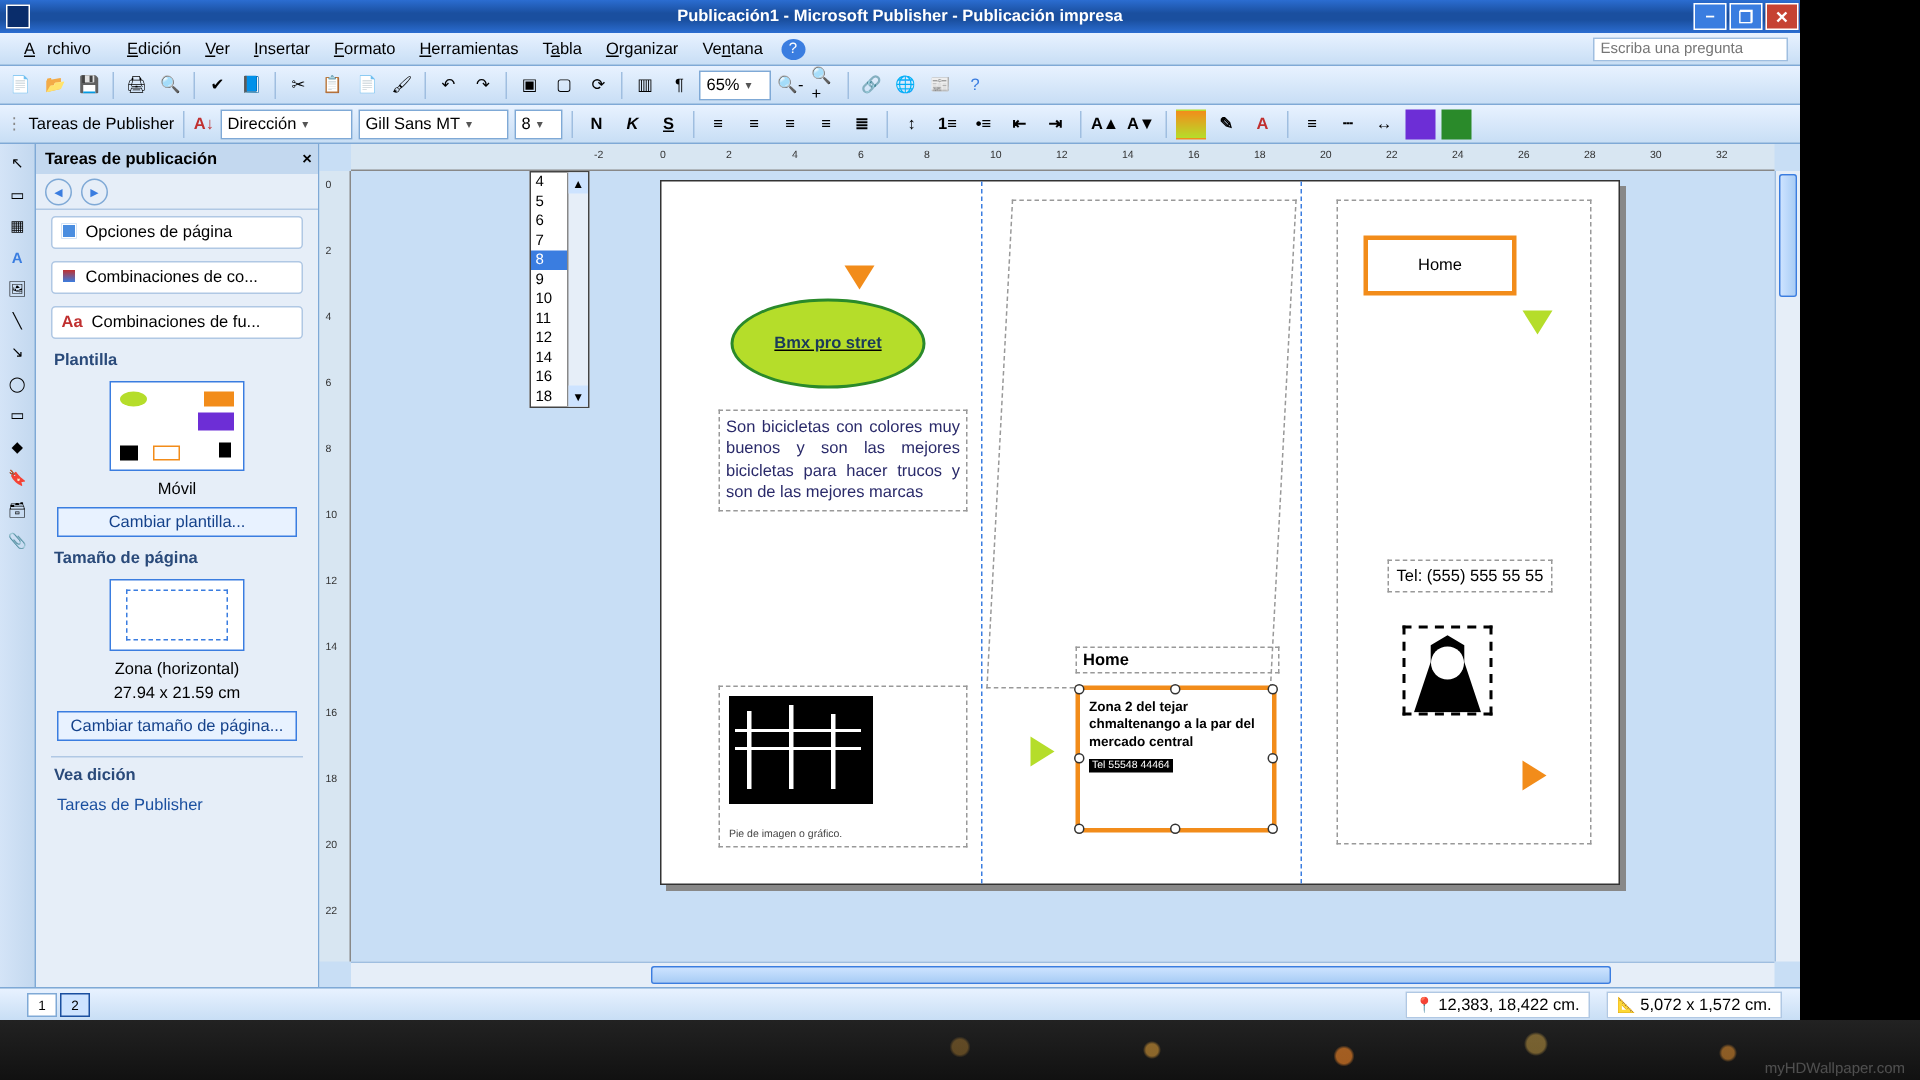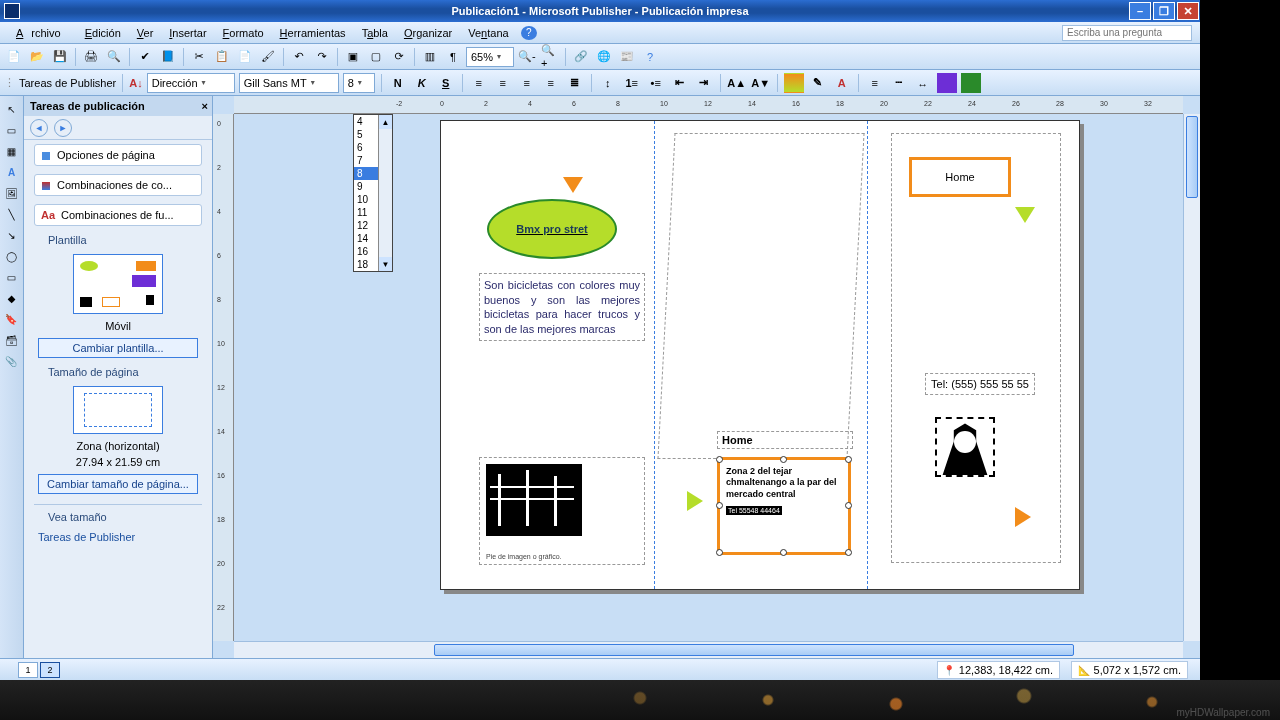--- a/index.html
+++ b/index.html
@@ -33,23 +33,23 @@
 .workspace { flex:1; display:flex; overflow:hidden; }
 
 .sidetools { width:24px; background:linear-gradient(90deg,#d4e4f7,#c3d8ef); border-right:1px solid #7fa9d6; display:flex; flex-direction:column; align-items:center; padding-top:4px; gap:3px; }
 .sidetools .st { width:18px; height:18px; border:1px solid transparent; cursor:pointer; display:flex; align-items:center; justify-content:center; font-size:10px; }
 
 .taskpane { width:189px; background:#e6eef8; border-right:1px solid #7fa9d6; display:flex; flex-direction:column; }
 .taskpane .tp-head { height:20px; background:#c3d8ef; display:flex; align-items:center; padding:0 6px; font-weight:bold; position:relative; }
 .taskpane .tp-head .close { position:absolute; right:4px; cursor:pointer; }
 .taskpane .tp-nav { height:24px; display:flex; align-items:center; padding:0 6px; gap:6px; border-bottom:1px solid #b0c8e4; }
 .taskpane .tp-nav span { width:18px;height:18px;border-radius:50%;border:1px solid #7fa9d6;display:flex;align-items:center;justify-content:center;cursor:pointer;color:#3a7de0;font-size:9px; }
-.tp-btn { margin:4px 10px; padding:4px 6px; background:#fff; border:1px solid #b0c8e4; border-radius:3px; cursor:pointer; display:flex; align-items:flex-end; gap:6px; }
+.tp-btn { margin:4px 10px; padding:4px 6px; background:#fff; border:1px solid #b0c8e4; border-radius:3px; cursor:pointer; display:flex; align-items:flex-start; gap:6px; }
 .tp-btn .dot { width:10px;height:10px;background:#4a8de0;border:1px solid #fff; }
-.tp-section { padding:4px 24px; font-weight:normal; color:#2a4a7a; }
+.tp-section { padding:4px 12px; font-weight:bold; color:#2a4a7a; }
 .tp-thumb { margin:4px auto; width:90px; height:60px; border:1px solid #3a7de0; background:#fff; position:relative; }
 .tp-label { text-align:center; margin:2px 0; }
 .tp-action { margin:4px 14px; padding:3px 8px; background:#e8f2ff; border:1px solid #3a7de0; color:#15428b; cursor:pointer; text-align:center; }
 .tp-link { margin:4px 14px; color:#1a4f9f; cursor:pointer; }
 .tp-divider { height:1px; background:#b0c8e4; margin:6px 10px 2px; }
 
 .canvas-area { flex:1; position:relative; background:#c8def5; overflow:hidden; }
 .ruler-h { position:absolute; top:0; left:21px; right:17px; height:18px; background:#d8e6f2; border-bottom:1px solid #888; font-size:7px; overflow:hidden; }
 .ruler-h .tick { position:absolute; top:4px; font-size:7px; color:#333; }
 .ruler-v { position:absolute; top:18px; left:0; width:21px; bottom:17px; background:#d8e6f2; border-right:1px solid #888; font-size:7px; overflow:hidden; }
@@ -262,21 +262,21 @@
 
       <div class="tp-section">Tamaño de página</div>
       <div class="tp-thumb" style="height:48px;">
         <div class="mini" style="left:10px;top:6px;right:10px;bottom:6px;border:1px dashed #3a7de0;"></div>
       </div>
       <div class="tp-label">Zona (horizontal)</div>
       <div class="tp-label">27.94 x 21.59 cm</div>
       <div class="tp-action">Cambiar tamaño de página...</div>
 
       <div class="tp-divider"></div>
-      <div class="tp-section">Vea tamaño</div>
+      <div class="tp-section">Vea dición</div>
       <div class="tp-link">Tareas de Publisher</div>
     </div>
 
     <div class="canvas-area">
       <div class="ruler-h">
           <div class="tick" style="left: 162px;">-2</div>
           <div class="tick" style="left: 206px;">0</div>
           <div class="tick" style="left: 250px;">2</div>
           <div class="tick" style="left: 294px;">4</div>
           <div class="tick" style="left: 338px;">6</div>

